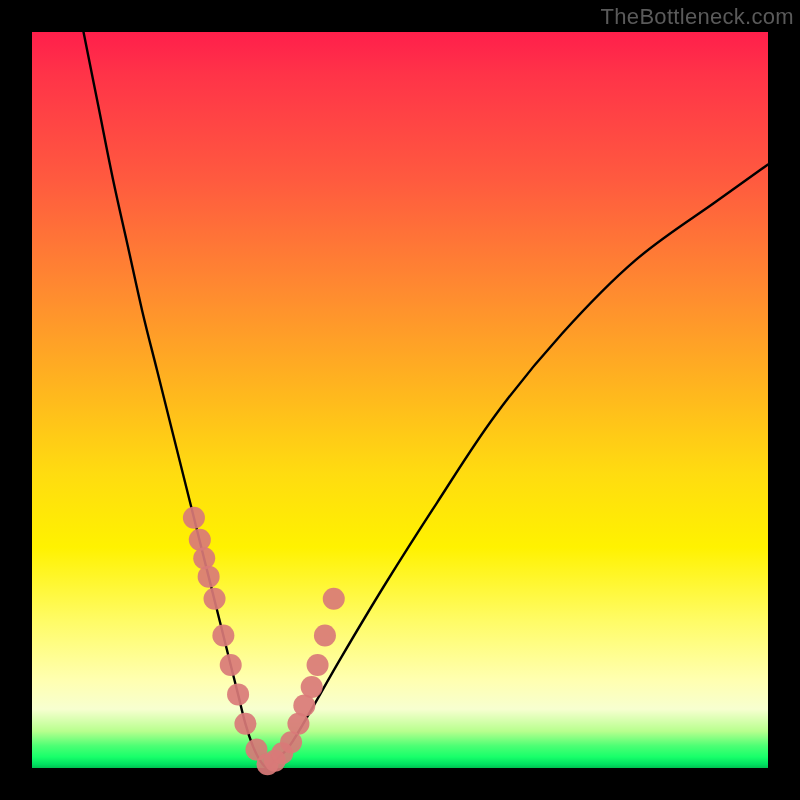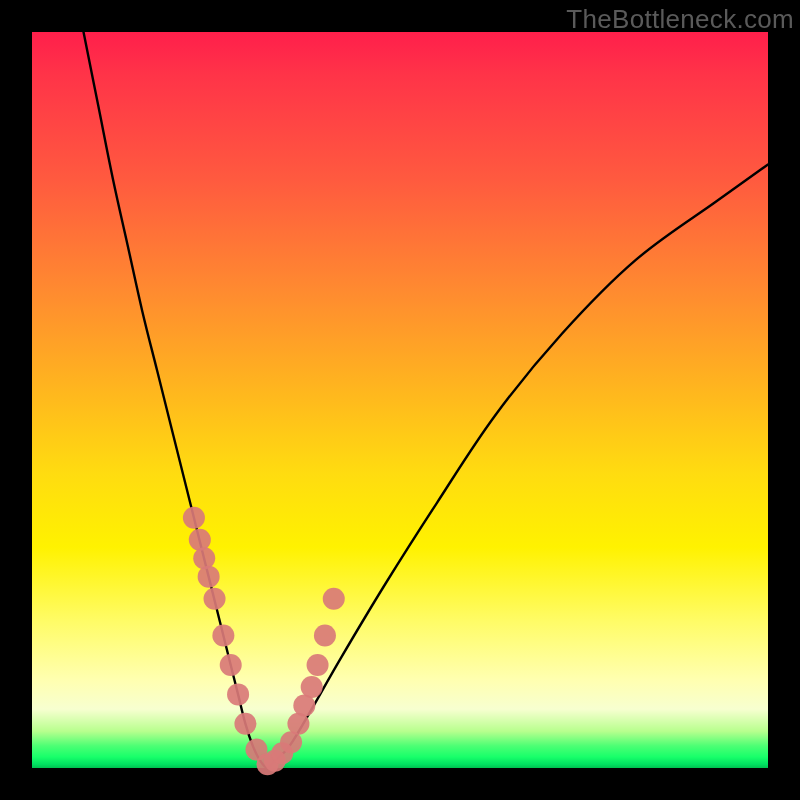--- a/index.html
+++ b/index.html
@@ -40,21 +40,21 @@
       #18ff6a 98.5%,
       #00e060 99.5%,
       #00c050 100%
     );
   }
   .watermark {
     position: absolute;
     top: 4px;
     right: 6px;
     color: #5a5a5a;
-    font-size: 26px;
+    font-size: 22px;
     font-weight: 500;
     letter-spacing: 0.3px;
     pointer-events: none;
   }
   svg.curve {
     position: absolute;
     left: 0;
     top: 0;
     width: 736px;
     height: 736px;

